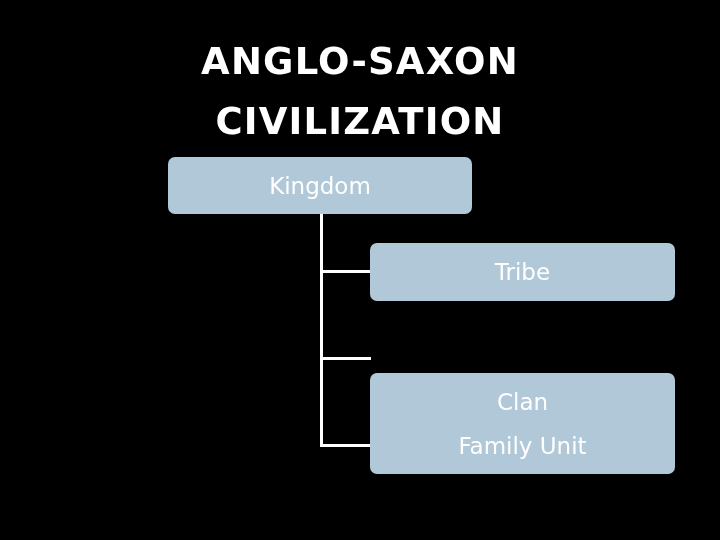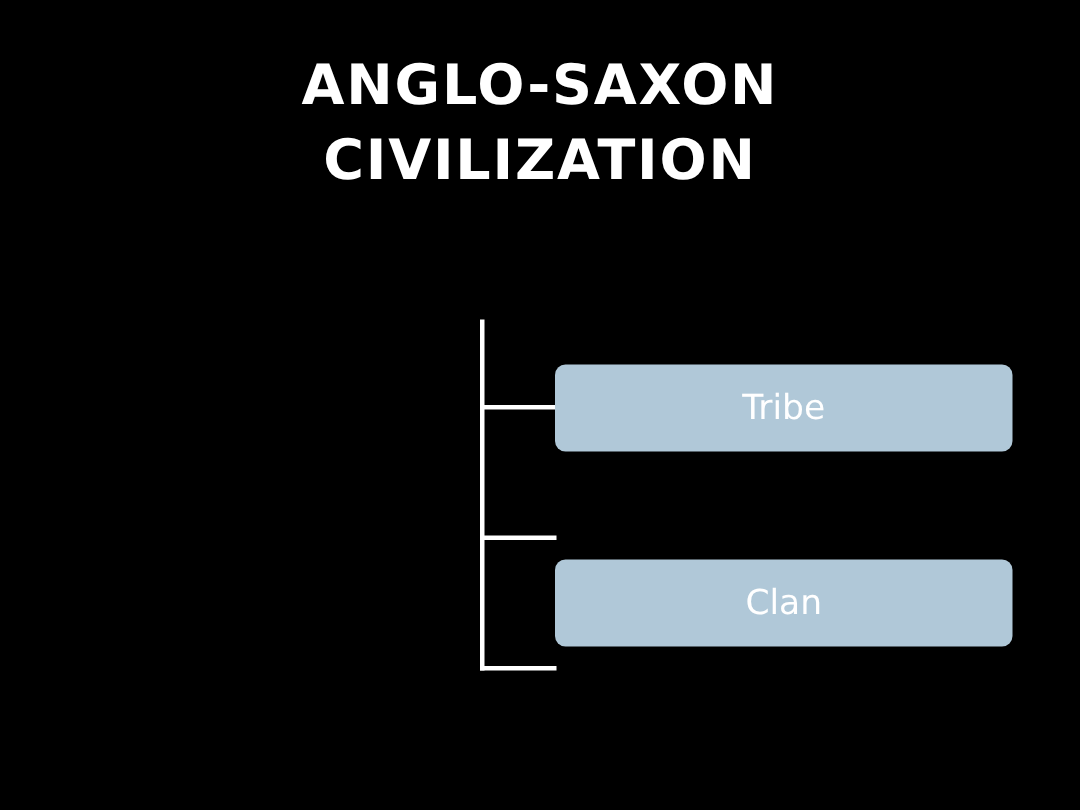--- a/index.html
+++ b/index.html
@@ -24,21 +24,21 @@
   #title {
     position: absolute;
     left: 0;
     top: 32px;
     width: 720px;
     text-align: center;
     color: #ffffff;
     font-family: "DejaVu Sans", sans-serif;
     font-weight: bold;
     font-size: 37px;
-    line-height: 50px;
+    line-height: 60px;
     letter-spacing: 1.2px;
     white-space: pre-line;
   }
 
   
   #diagram {
     position: absolute;
     left: 0;
     top: 0;
     width: 720px;
@@ -124,20 +124,22 @@
   <div id="title">ANGLO-SAXON
 CIVILIZATION</div>
 
   <div id="diagram">
 
     <div class="connector" id="connector-trunk"></div>
     <div class="connector" id="connector-branch-tribe"></div>
     <div class="connector" id="connector-branch-clan"></div>
     <div class="connector" id="connector-branch-family-unit"></div>
 
+    <div class="node" id="node-kingdom">Kingdom</div>
 
     <div class="node" id="node-tribe">Tribe</div>
 
     <div class="node" id="node-clan">Clan</div>
 
+    <div class="node" id="node-family-unit">Family Unit</div>
 
   </div>
 </div>
 
 </body></html>

